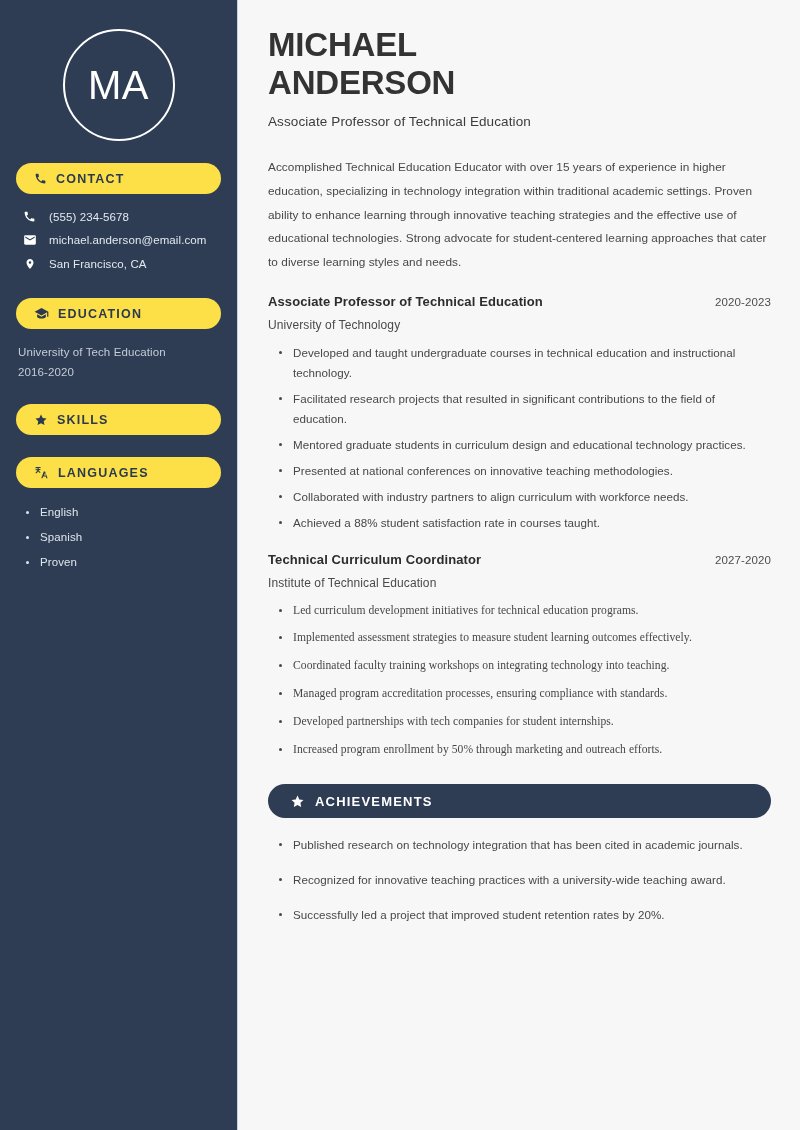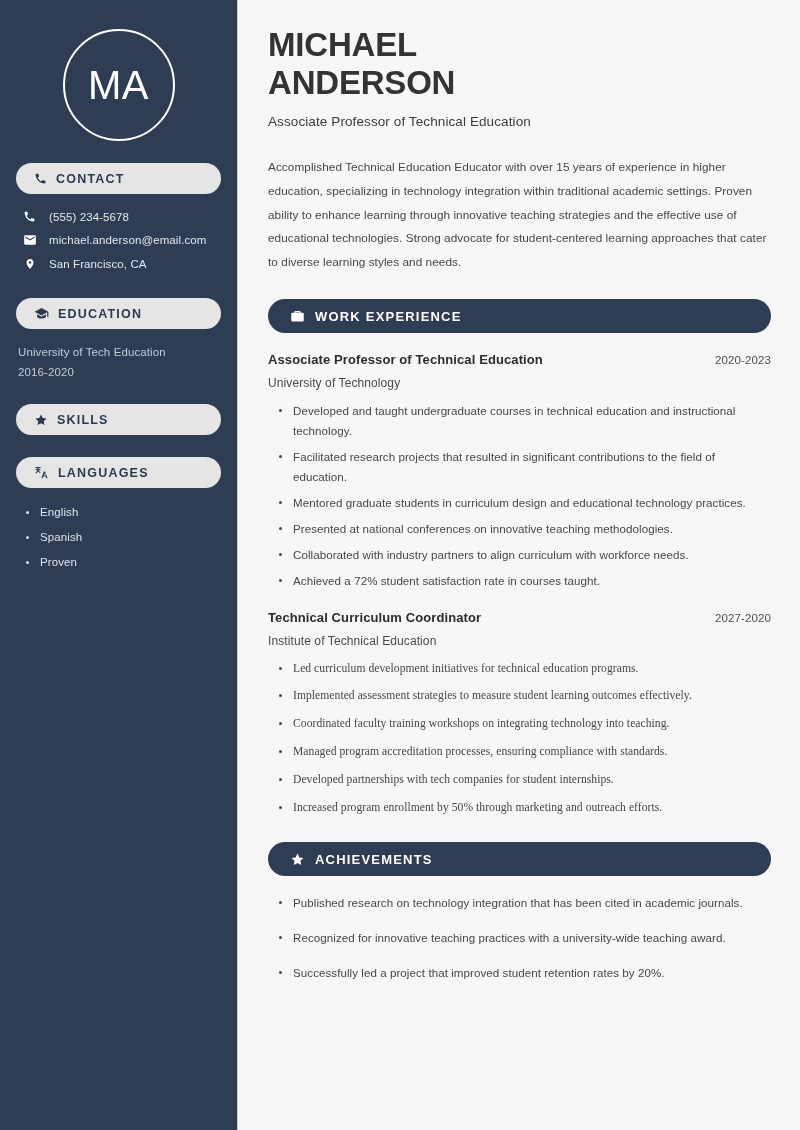--- a/index.html
+++ b/index.html
@@ -49,21 +49,21 @@
   .avatar-initials {
     color: #ffffff;
     font-size: 40px;
     font-weight: 400;
     letter-spacing: 0.5px;
     line-height: 1;
   }
 
   
   .pill {
-    background: #e5e5e5;
+    background: #fde047;
     border-radius: 999px;
     height: 31px;
     display: flex;
     align-items: center;
     gap: 9px;
     padding: 0 18px;
     margin-top: 22px;
   }
   .pill .pill-label {
     color: #2b3a4f;
@@ -324,42 +324,34 @@
 
     <h1 class="name">
       <span>MICHAEL</span><br>
       <span>ANDERSON</span>
     </h1>
 
     <div class="job-title">Associate Professor of Technical Education</div>
 
     <p class="summary">Accomplished Technical Education Educator with over 15 years of experience in higher education, specializing in technology integration within traditional academic settings. Proven ability to enhance learning through innovative teaching strategies and the effective use of educational technologies. Strong advocate for student-centered learning approaches that cater to diverse learning styles and needs.</p>
 
-    <div class="banner">
-      <span class="ico">
-        <svg width="15" height="15" viewBox="0 0 24 24" fill="#ffffff">
-          <path d="M9 3a2 2 0 0 0-2 2v1H4a2 2 0 0 0-2 2v10a2 2 0 0 0 2 2h16a2 2 0 0 0 2-2V8a2 2 0 0 0-2-2h-3V5a2 2 0 0 0-2-2H9zm0 2h6v1H9V5z"></path>
-        </svg>
-      </span>
-      <span class="b-label">WORK EXPERIENCE</span>
-    </div>
 
     <div class="job">
       <div class="job-head">
         <span class="job-role">Associate Professor of Technical Education</span>
         <span class="job-dates">2020-2023</span>
       </div>
       <div class="job-org">University of Technology</div>
       <ul class="bullets">
         <li>Developed and taught undergraduate courses in technical education and instructional technology.</li>
         <li>Facilitated research projects that resulted in significant contributions to the field of education.</li>
         <li>Mentored graduate students in curriculum design and educational technology practices.</li>
         <li>Presented at national conferences on innovative teaching methodologies.</li>
         <li>Collaborated with industry partners to align curriculum with workforce needs.</li>
-        <li>Achieved a 72% student satisfaction rate in courses taught.</li>
+        <li>Achieved a 88% student satisfaction rate in courses taught.</li>
       </ul>
     </div>
 
     <div class="job">
       <div class="job-head">
         <span class="job-role">Technical Curriculum Coordinator</span>
         <span class="job-dates">2027-2020</span>
       </div>
       <div class="job-org">Institute of Technical Education</div>
       <ul class="bullets tight">

